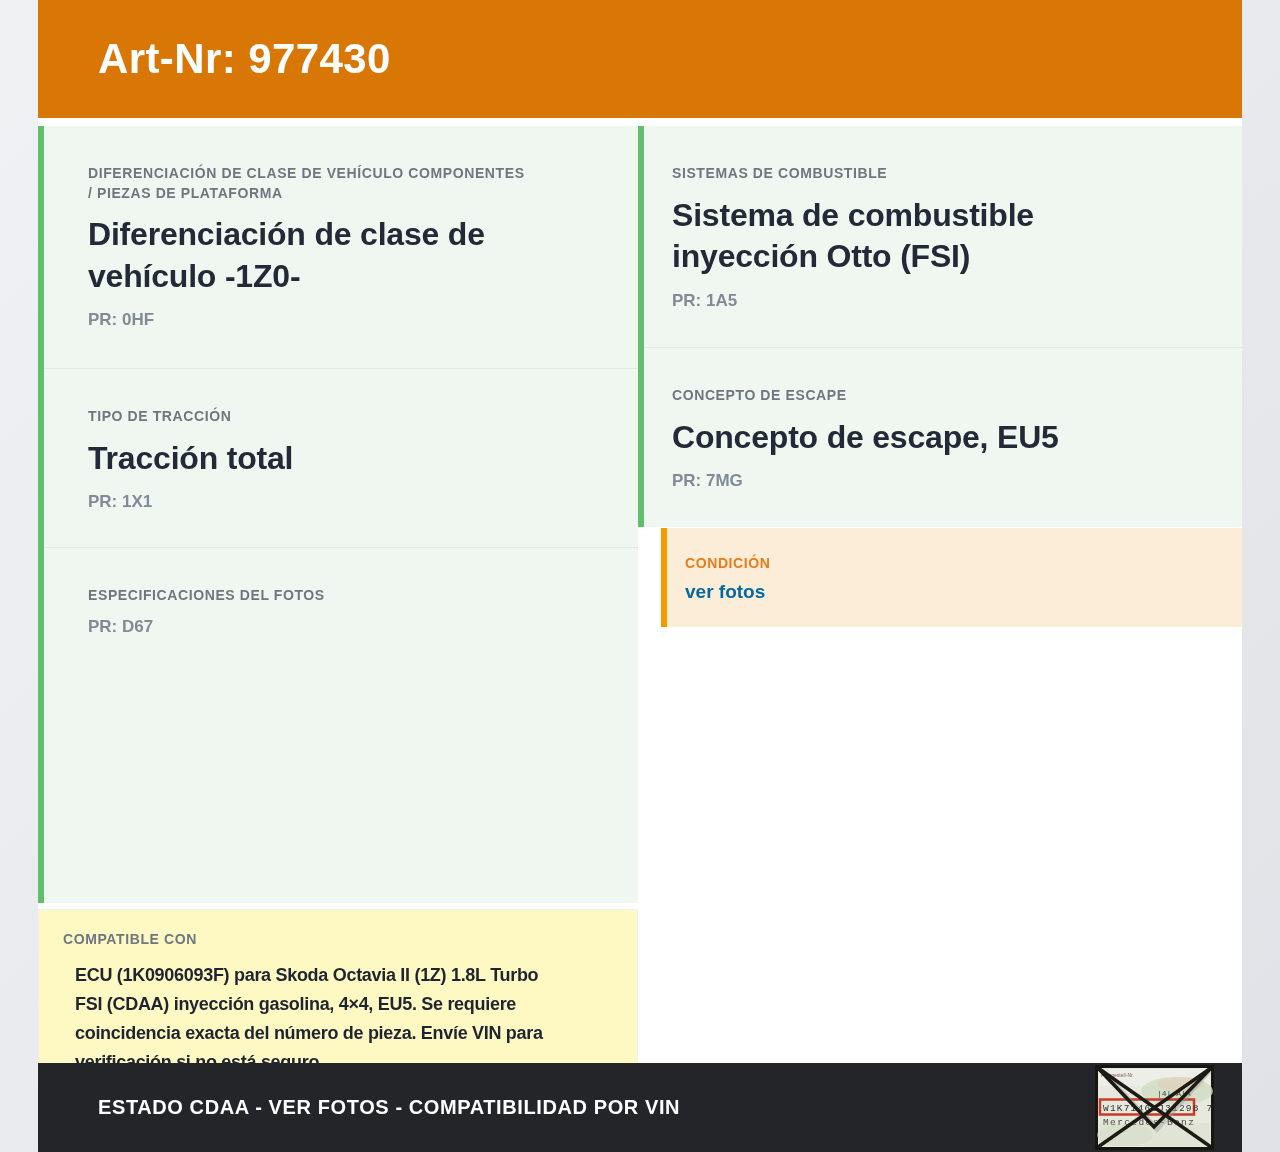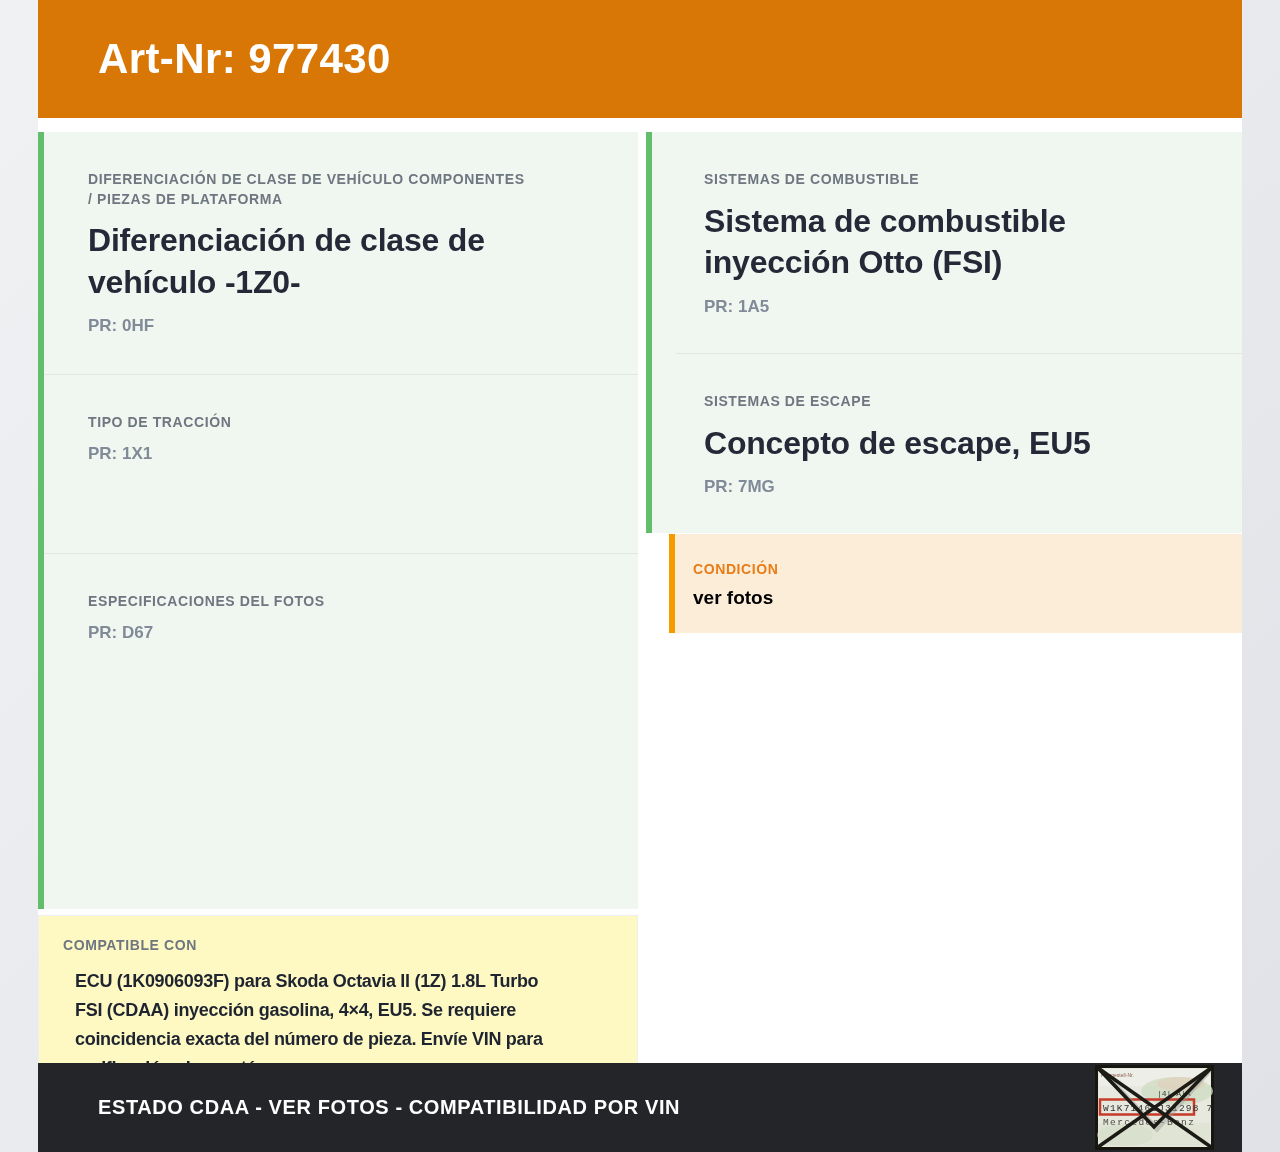--- a/index.html
+++ b/index.html
@@ -16,52 +16,52 @@
   
   .banner{
     flex:none;height:118px;background:#D97706;
     display:flex;align-items:center;padding-left:60px;box-sizing:border-box;
   }
   .banner h1{
     margin:0;color:#ffffff;font-size:42px;font-weight:700;letter-spacing:.4px;
   }
   
   .columns{
-    flex:1;display:flex;gap:8px;padding-top:14px;box-sizing:border-box;overflow:hidden;
+    flex:1;display:flex;padding-top:8px;box-sizing:border-box;overflow:hidden;
     background:#ffffff;
   }
   .col{display:flex;flex-direction:column;box-sizing:border-box;}
   .col-left{flex:none;width:600px;}
   .col-right{flex:1;}
   .green-stack{
     background:#F0F7F1;border-left:6px solid #62BE6C;box-sizing:border-box;
   }
   .spec-section{box-sizing:border-box;padding:38px 44px 24px 44px;}
   .spec-section + .spec-section{border-top:1px solid #E2E7E2;}
-  .col-right .spec-section{padding:38px 36px 24px 28px;margin-left:24px;}
+  .col-right .spec-section{padding:38px 36px 24px 28px;}
   .s-l0{min-height:242px;} .s-l1{min-height:179px;} .s-l2{min-height:356px;}
   .s-r0{min-height:221px;} .s-r1{min-height:180px;}
   .spec-label{
     font-size:14px;font-weight:700;color:#6E7680;letter-spacing:.6px;
     line-height:1.4;margin:0 0 11px 0;white-space:pre-line;
   }
   .spec-title{
     font-size:32px;font-weight:700;color:#232936;line-height:1.3;
     letter-spacing:-.2px;margin:0 0 13px 0;white-space:pre-line;overflow-wrap:break-word;
   }
   .spec-pr{font-size:17px;font-weight:700;color:#818B98;}
   
   .condition-card{
     margin-top:1px;background:#FCEDD9;border-left:6px solid #F59B00;
     min-height:99px;box-sizing:border-box;padding:27px 28px 18px 18px;margin-left:23px;
   }
   .condition-label{
     font-size:14px;font-weight:700;color:#E97C16;letter-spacing:.6px;margin:0 0 10px 0;
   }
-  .condition-value{font-size:19px;font-weight:700;color:#000000;}
+  .condition-value{font-size:19px;font-weight:700;color:#0369a1;}
   
   .white-card{
     margin-top:6px;flex:1;background:#fef9c3;border:1px solid #EDEFF1;
     box-sizing:border-box;padding:20px 20px 10px 24px;
   }
   .compat-text{
     margin:8px 0 0 12px;font-size:18px;font-weight:700;color:#1E2430;
     line-height:1.62;letter-spacing:-.3px;white-space:pre-line;
   }
   
@@ -88,20 +88,21 @@
       <div class="green-stack">
         <section class="spec-section s-l0">
           <div class="spec-label">DIFERENCIACIÓN DE CLASE DE VEHÍCULO COMPONENTES
 / PIEZAS DE PLATAFORMA</div>
           <h2 class="spec-title">Diferenciación de clase de
 vehículo -1Z0-</h2>
           <div class="spec-pr">PR: 0HF</div>
         </section>
         <section class="spec-section s-l1">
           <div class="spec-label">TIPO DE TRACCIÓN</div>
+          <h2 class="spec-title">Tracción total</h2>
           <div class="spec-pr">PR: 1X1</div>
         </section>
         <section class="spec-section s-l2">
           <div class="spec-label">ESPECIFICACIONES DEL FOTOS</div>
           <div class="spec-pr">PR: D67</div>
         </section>
       </div>
       <div class="white-card">
         <div class="spec-label">COMPATIBLE CON</div>
         <p class="compat-text">ECU (1K0906093F) para Skoda Octavia II (1Z) 1.8L Turbo
@@ -113,21 +114,21 @@
 
     <div class="col col-right">
       <div class="green-stack">
         <section class="spec-section s-r0">
           <div class="spec-label">SISTEMAS DE COMBUSTIBLE</div>
           <h2 class="spec-title">Sistema de combustible
 inyección Otto (FSI)</h2>
           <div class="spec-pr">PR: 1A5</div>
         </section>
         <section class="spec-section s-r1">
-          <div class="spec-label">SISTEMAS DE ESCAPE</div>
+          <div class="spec-label">CONCEPTO DE ESCAPE</div>
           <h2 class="spec-title">Concepto de escape, EU5</h2>
           <div class="spec-pr">PR: 7MG</div>
         </section>
       </div>
       <div class="condition-card">
         <div class="condition-label">CONDICIÓN</div>
         <div class="condition-value">ver fotos</div>
       </div>
     </div>
   </div>

